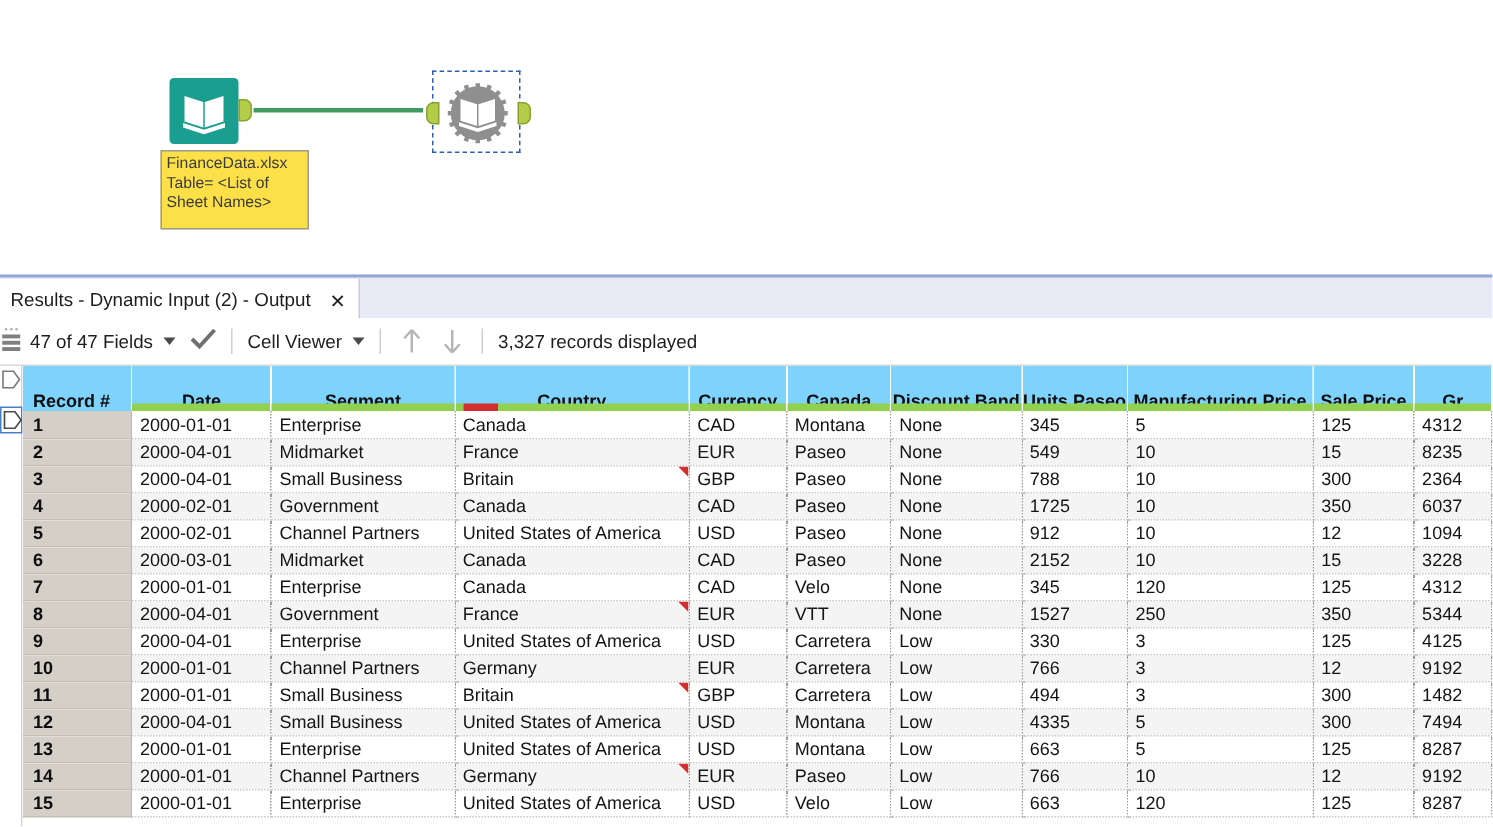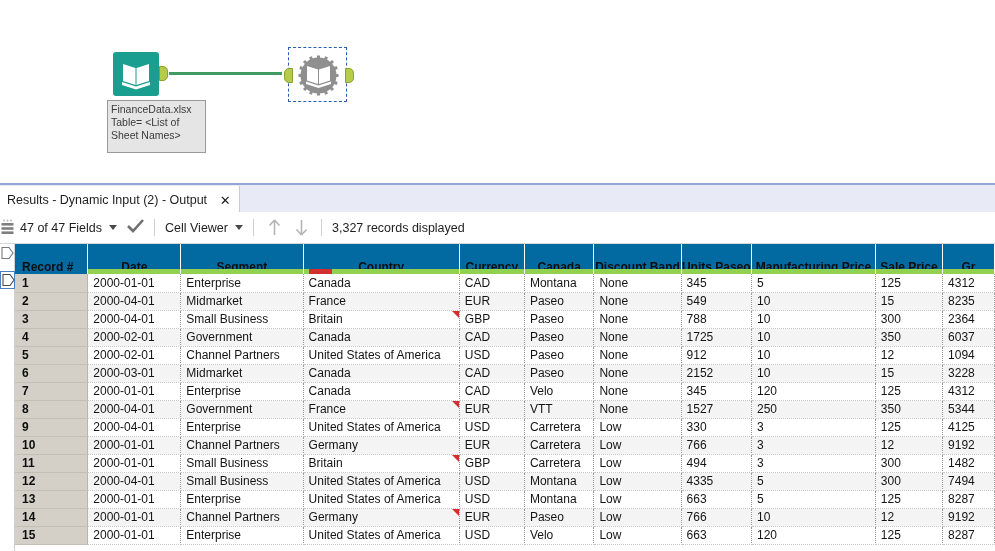--- a/index.html
+++ b/index.html
@@ -44,21 +44,21 @@
   #dyn-tool {
     left: 288px; top: 47px; width: 59px; height: 55px;
     border: 1px dashed #2a5fb0;
     background: transparent;
   }
   .gear-wrap { position: absolute; left: 9px; top: 7px; width: 41px; height: 41px; }
 
   
   #annotation {
     position: absolute; left: 107px; top: 100px; width: 99px; height: 53px;
-    background: #e5e5e5; border: 1px solid #9a9a9a;
+    background: #fde047; border: 1px solid #9a9a9a;
     font-size: 10.5px; color: #3b3b3b; line-height: 13px;
     padding: 2px 3px; font-family: "Liberation Sans", sans-serif;
     white-space: pre-line;
   }
 
   
   #tabbar {
     position: absolute; left: 0; top: 183px; width: 995px; height: 29px;
     background: #e8ebf5; border-top: 2px solid #93a7d6;
   }
@@ -105,21 +105,21 @@
   #grid {
     position: absolute; left: 15px; top: 244px;
     width: 980px; height: 307px; overflow: hidden;
     background: #ffffff;
   }
   table#datagrid {
     border-collapse: collapse; table-layout: fixed;
     font-size: 12px; color: #141414;
   }
   table#datagrid th {
-    background: #0369a1; color: #0d0d0d;
+    background: #7dd3fc; color: #0d0d0d;
     font-size: 12px; font-weight: bold;
     text-align: center; padding: 16px 0 0 0;
     height: 20px; vertical-align: middle;
     border-right: 1px solid #ffffff;
     position: relative;
   }
   table#datagrid th.rec { text-align: left; padding-left: 7px; }
   .qbar { position: absolute; left: 0; bottom: 0; width: 100%; height: 5px; display: flex; }
   .qbar .seg { height: 100%; }
   table#datagrid td {

